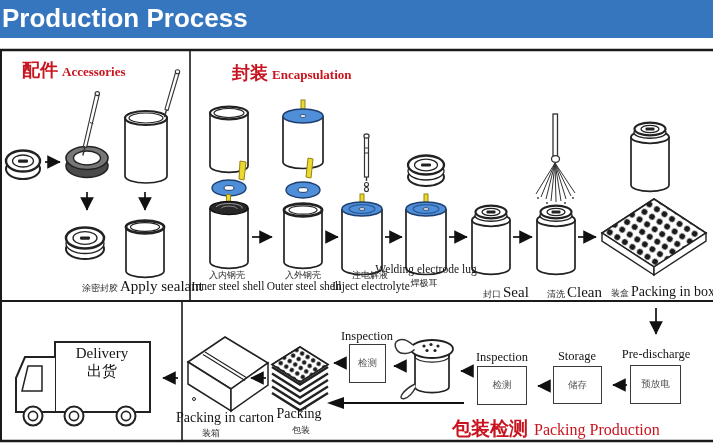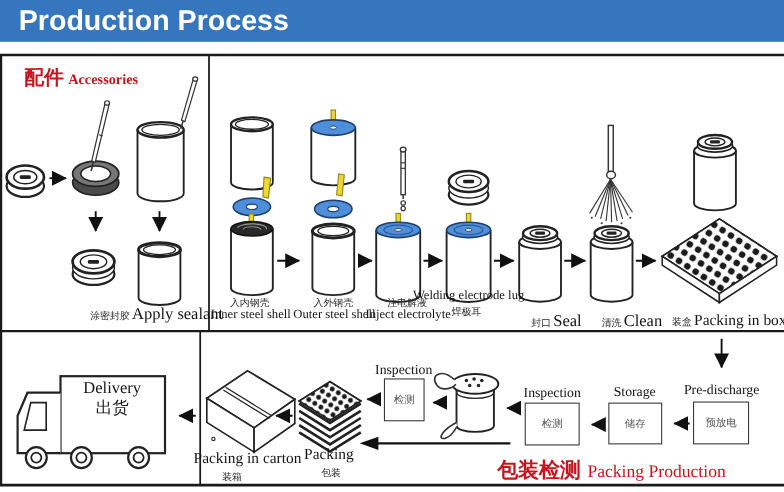--- a/index.html
+++ b/index.html
@@ -1,20 +1,20 @@
 <!DOCTYPE html>
 <html><head>
 <meta charset="utf-8">
 <style>
   html,body{margin:0;padding:0;background:#fff;}
   .stage{position:relative;width:713px;height:447px;background:#fff;overflow:hidden;
          font-family:"Liberation Serif",serif;}
   .header{position:absolute;left:0;top:0;width:713px;height:38px;background:#3576be;
           color:#fff;font-family:"Liberation Sans",sans-serif;font-weight:bold;
-          font-size:26px;line-height:37px;padding-left:17px;box-sizing:border-box;}
+          font-size:26px;line-height:37px;padding-left:2px;box-sizing:border-box;}
   svg.art{position:absolute;left:0;top:0;}
   .lbl{position:absolute;white-space:nowrap;color:#141414;line-height:1.12;}
   .c{transform:translateX(-50%);text-align:center;}
   .zh{font-size:9px;color:#2b2b2b;margin-right:2px;text-align:center;}
   .zh-big{font-size:15px;}
   .en{font-size:11.5px;}
   .en-mid{font-size:14px;}
   .en-big{font-size:15px;text-align:right;}
   .sec-title{color:#c8141e;font-weight:bold;}
   .sec-title .t-zh{font-size:18px;margin-right:4px;}
@@ -283,20 +283,23 @@
           <line x1="464" y1="403" x2="343" y2="403" stroke="#111" stroke-width="2"></line>
           <polygon points="344,397 327,403 344,409" fill="#111"></polygon>
         </g>
       </g>
     </g>
   </svg>
 
   <div class="lbl sec-title" style="left:22px;top:60px">
     <span class="t-zh">配件</span><span class="t-en">Accessories</span>
   </div>
+  <div class="lbl sec-title" style="left:232px;top:63px">
+    <span class="t-zh">封装</span><span class="t-en">Encapsulation</span>
+  </div>
 
   <div class="lbl" style="left:82px;top:277px">
     <span class="zh">涂密封胶</span><span class="en-big">Apply sealant</span>
   </div>
 
   <div class="lbl c" style="left:228px;top:270px">
     <div class="zh">入内钢壳</div>
     <div class="en">Inner steel shell</div>
   </div>
   <div class="lbl c" style="left:304px;top:270px">

